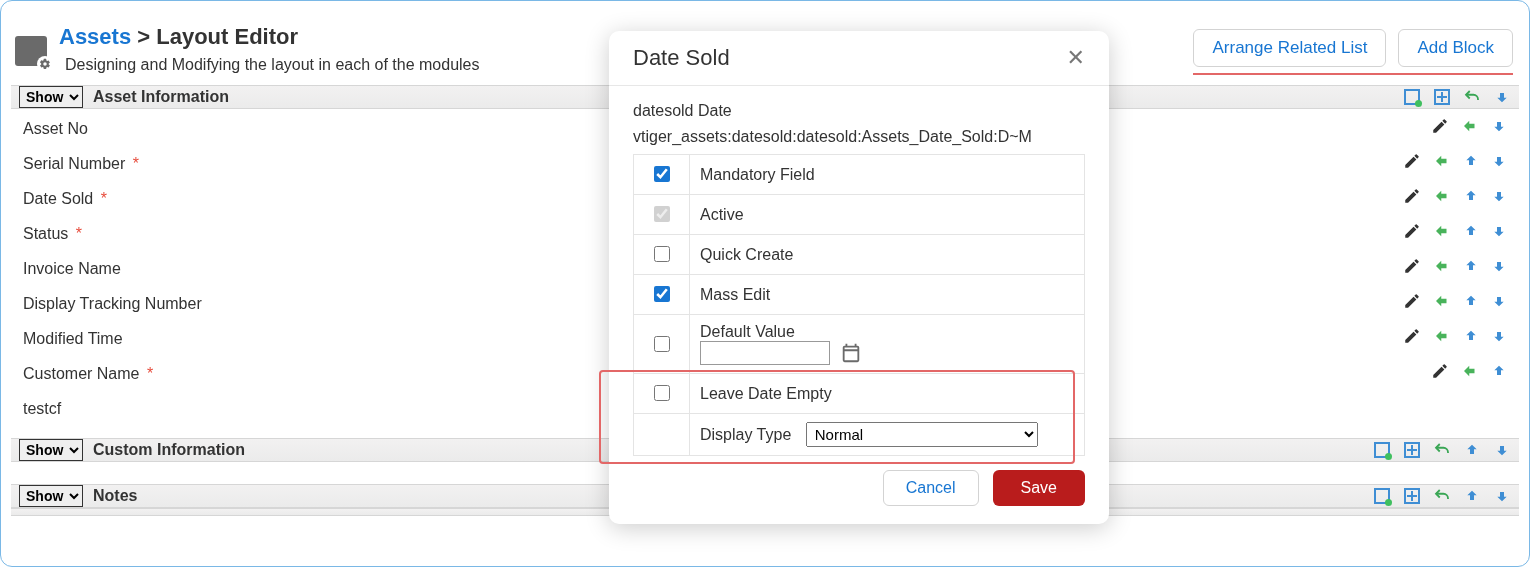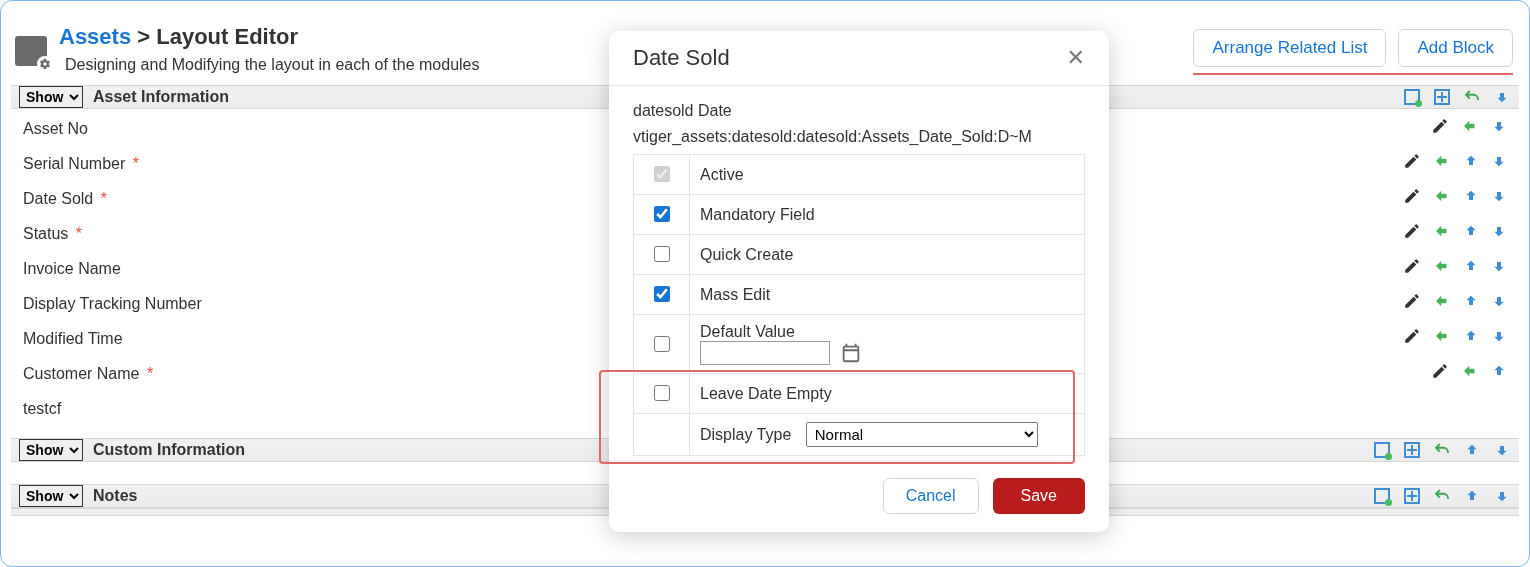--- a/index.html
+++ b/index.html
@@ -41,21 +41,21 @@
   .row-tools { display: flex; align-items: center; gap: 12px; }
   .edit-icon svg, .arrow-left-icon svg { width: 18px; height: 18px; }
   .edit-icon svg { fill: #333; }
   .arrow-left-icon svg { fill: #49b35b; }
 
   
   .modal { position: absolute; left: 608px; top: 30px; width: 500px; background: #fff; border-radius: 10px; box-shadow: 0 4px 24px rgba(0,0,0,.2); z-index: 50; }
   .modal-header { display: flex; align-items: center; padding: 14px 24px; border-bottom: 1px solid #e7e7e7; }
   .modal-title { font-size: 22px; color: #333; }
   .modal-close { margin-left: auto; font-size: 22px; color: #777; cursor: pointer; }
-  .modal-body { padding: 16px 24px 8px 24px; }
+  .modal-body { padding: 16px 24px 0 24px; }
   .modal-texts p { margin: 0 0 8px 0; font-size: 16px; }
   .prop-table { width: 100%; border-collapse: collapse; margin-top: 8px; }
   .prop-table td { border: 1px solid #e4e4e4; padding: 8px 10px; font-size: 16px; vertical-align: middle; }
   .prop-table td.cb-cell { width: 56px; text-align: center; }
   .prop-table input[type=checkbox] { width: 16px; height: 16px; accent-color: #1876d2; }
   .date-input { width: 130px; height: 24px; border: 1px solid #999; }
   .cal-icon svg { width: 22px; height: 22px; fill: #6a6a6a; vertical-align: middle; margin-left: 6px; }
   .highlight-box { position: absolute; border: 2px solid #e36767; border-radius: 4px; pointer-events: none; }
   .display-select { width: 232px; font-size: 15px; padding: 2px 4px; margin-left: 10px; }
   .modal-footer { display: flex; justify-content: flex-end; gap: 14px; padding: 14px 24px 18px 24px; }
@@ -328,26 +328,26 @@
       <div class="modal-close">✕</div>
     </div>
     <div class="modal-body" style="position:relative;">
       <div class="modal-texts">
         <p>datesold Date</p>
         <p>vtiger_assets:datesold:datesold:Assets_Date_Sold:D~M</p>
       </div>
       <table class="prop-table">
         <tbody>
             <tr>
+          <td class="cb-cell"><input type="checkbox" checked="" style=""></td>
+          <td>Mandatory Field</td>
+        </tr>
+        <tr>
           <td class="cb-cell"><input type="checkbox" checked="" disabled="" style="accent-color: rgb(187, 187, 187);"></td>
           <td>Active</td>
-        </tr>
-        <tr>
-          <td class="cb-cell"><input type="checkbox" checked="" style=""></td>
-          <td>Mandatory Field</td>
         </tr>
         <tr>
           <td class="cb-cell"><input type="checkbox" style=""></td>
           <td>Quick Create</td>
         </tr>
         <tr>
           <td class="cb-cell"><input type="checkbox" checked="" style=""></td>
           <td>Mass Edit</td>
         </tr>
         <tr>

